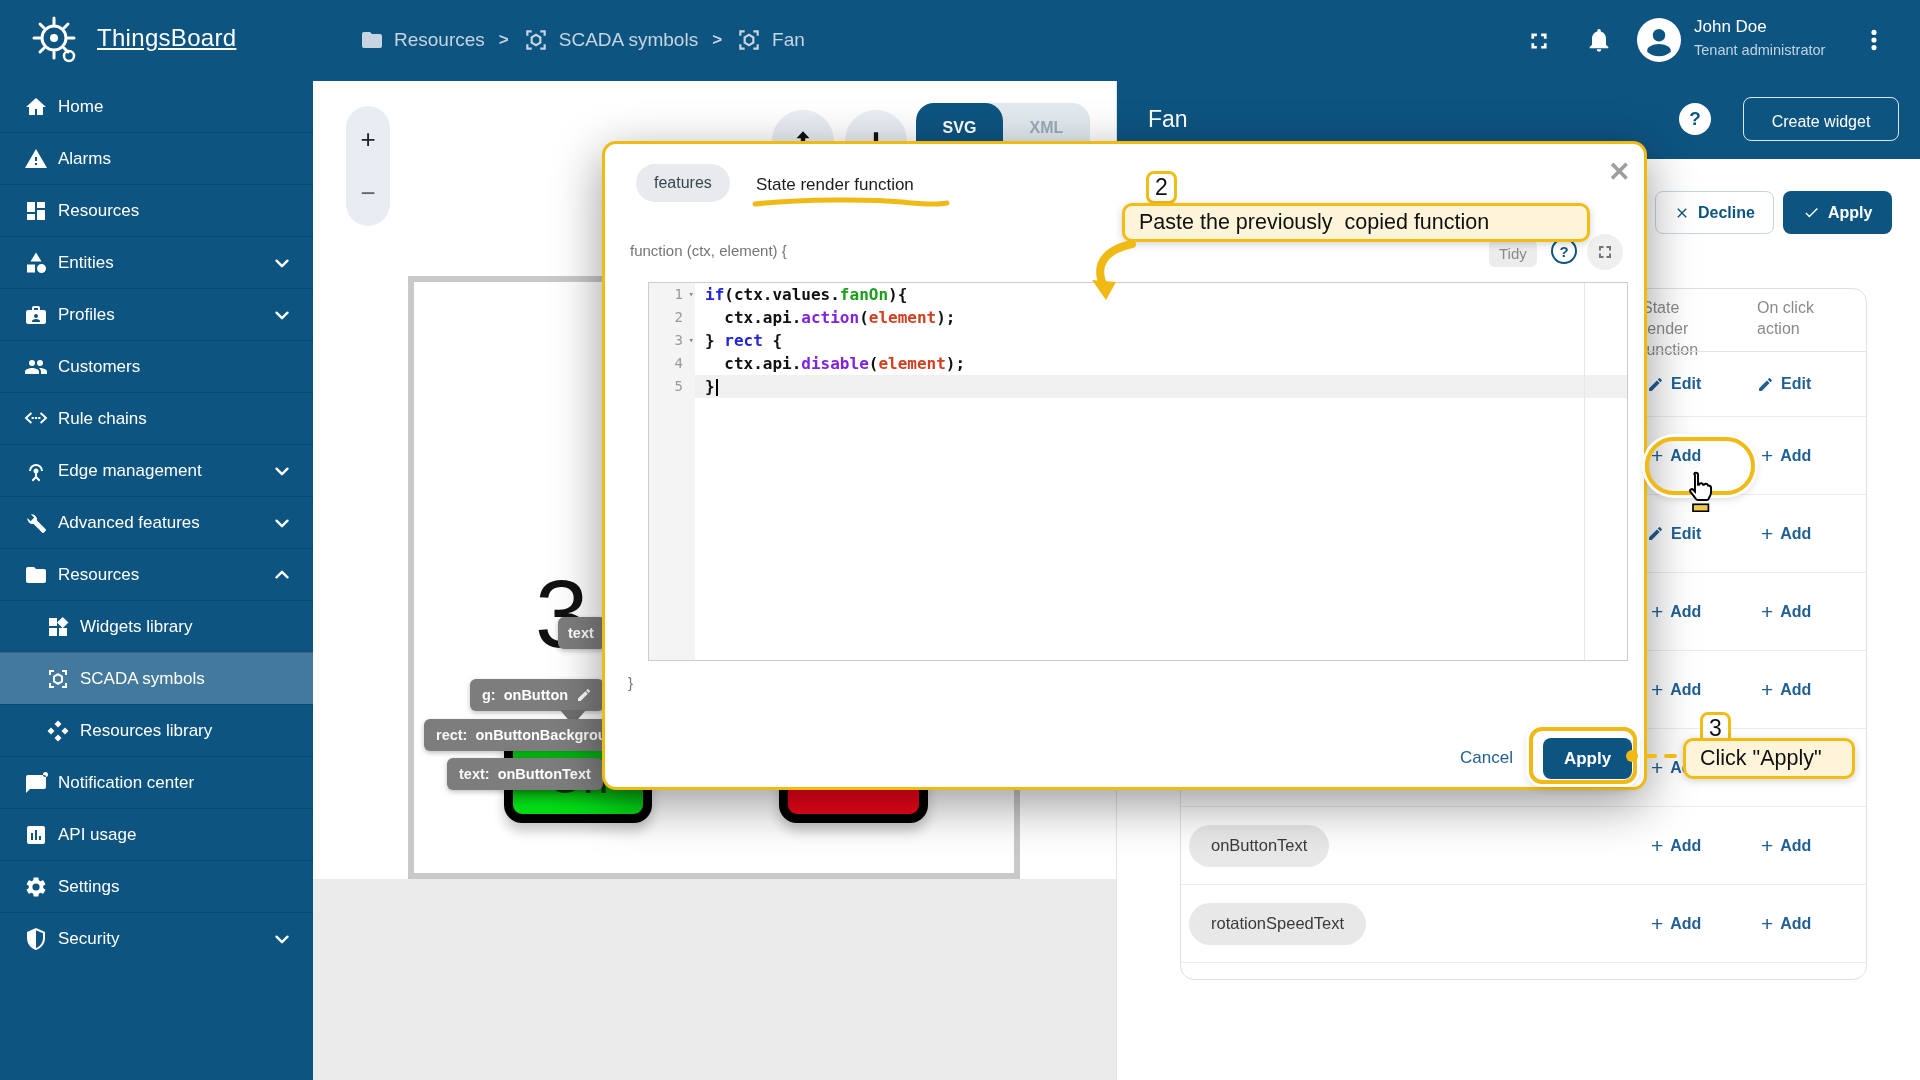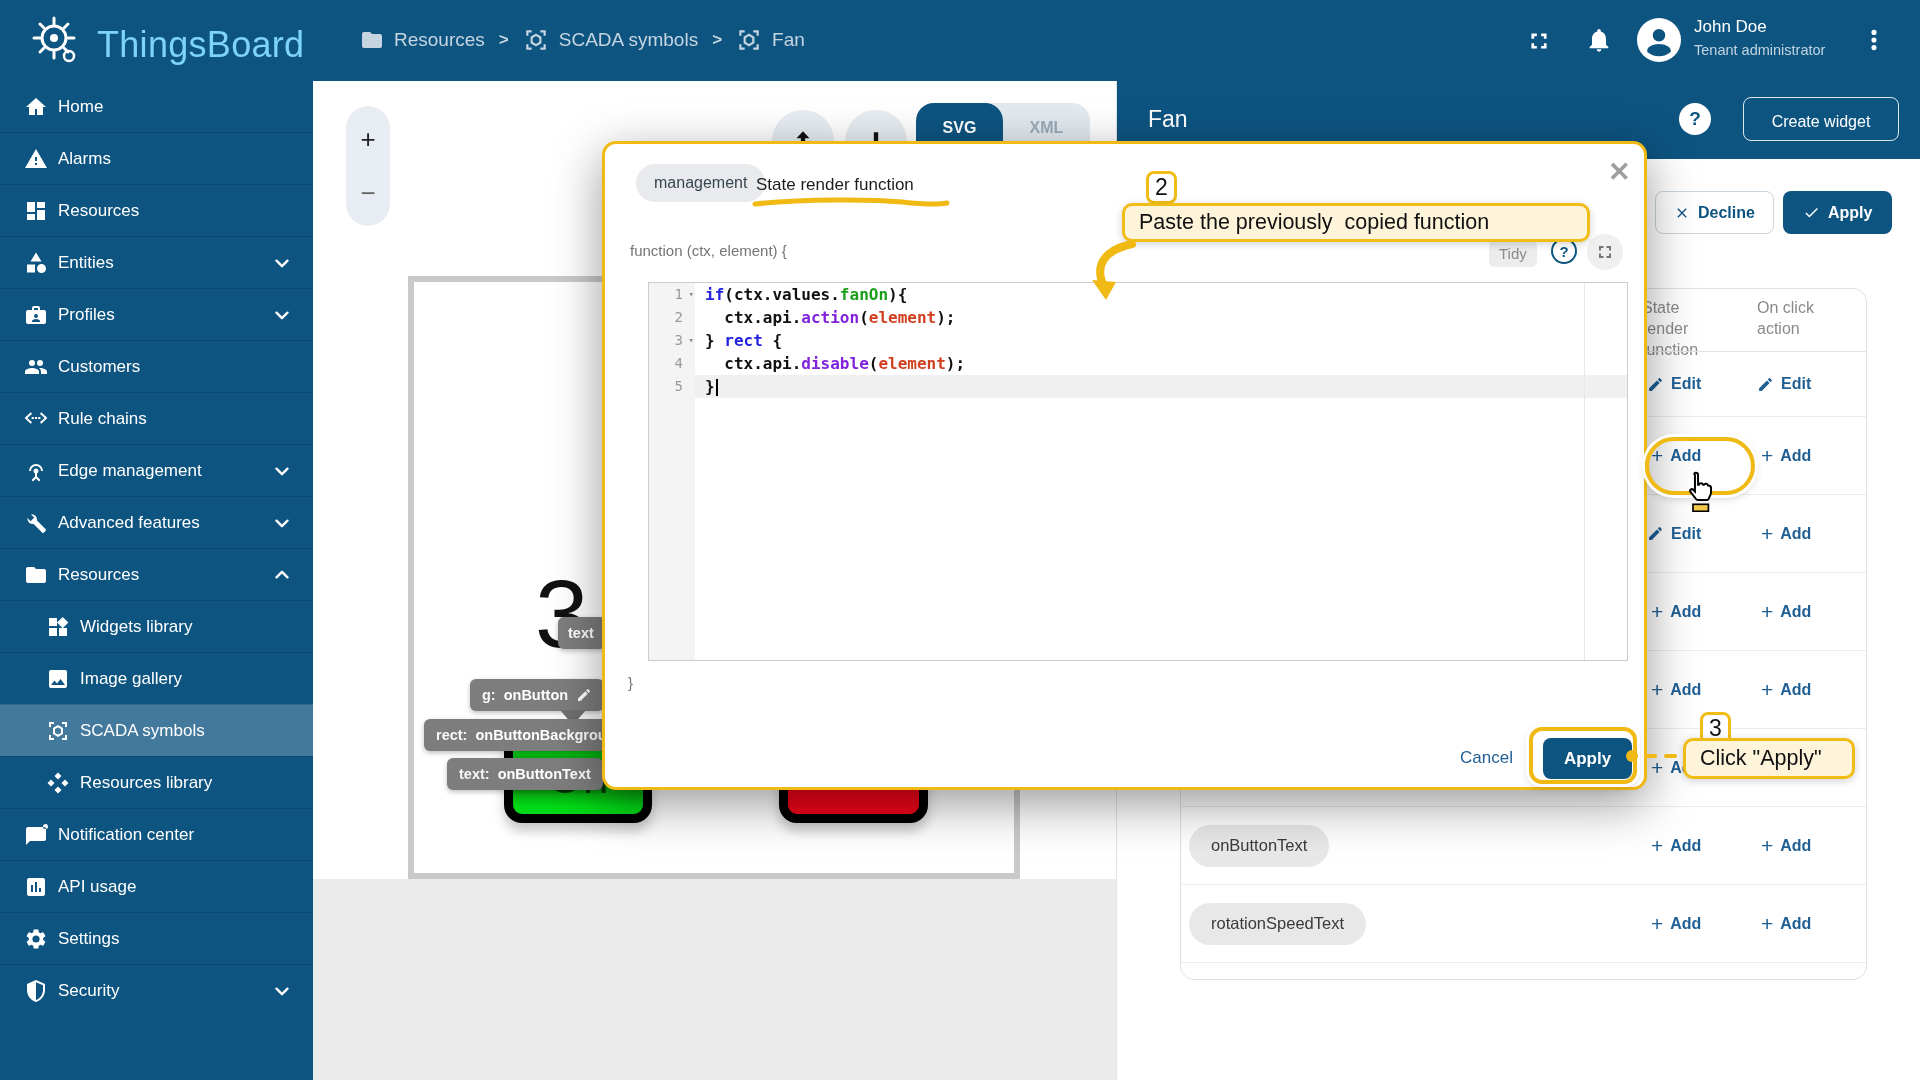--- a/index.html
+++ b/index.html
@@ -3,21 +3,21 @@
 <meta charset="utf-8">
 <style>
   html,body{margin:0;padding:0;background:#fff;}
   body{width:1920px;height:1080px;overflow:hidden;font-family:"Liberation Sans",sans-serif;-webkit-font-smoothing:antialiased;}
   #app{position:relative;width:1920px;height:1080px;background:#fff;}
   .abs{position:absolute;}
   .flex{display:flex;align-items:center;}
 
   
   .topbar{left:0;top:0;width:1920px;height:81px;background:#0d5481;}
-  .logo-text{color:#7dd3fc;font-size:36px;font-weight:500;letter-spacing:.3px;}
+  .logo-text{color:#ffffff;font-size:24px;font-weight:500;letter-spacing:.3px;text-decoration:underline;}
   .crumb{color:#c6d5e0;font-size:19px;font-weight:500;display:flex;align-items:center;gap:10px;}
   .crumb-sep{color:#c6d5e0;font-size:17px;font-weight:700;margin:0 14px;}
   .topicon{color:#fff;cursor:pointer;}
   .user-name{color:#fff;font-size:17px;font-weight:500;}
   .user-role{color:#c2d4e0;font-size:14.5px;}
   .sidebar{left:0;top:81px;width:313px;height:999px;background:#0d5481;}
   .sb-item{height:51px;display:flex;align-items:center;border-top:1px solid rgba(0,0,0,.14);cursor:pointer;color:#fff;position:relative;}
   .sb-item:first-child{border-top:none;}
   .sb-item.selected{background:rgba(255,255,255,.22);}
   .sb-item .sb-icon{position:absolute;left:24px;width:24px;height:24px;}
@@ -242,26 +242,20 @@
         <span class="sb-chev"><svg width="22" height="22" viewBox="0 0 24 24" fill="none" stroke="#fff" stroke-width="2.6" stroke-linecap="round" stroke-linejoin="round">
             <path d="M6 14.5l6-6 6 6"></path>
           </svg></span>
       </div>
       <div class="sb-item indent">
         <span class="sb-icon"><svg width="24" height="24" viewBox="0 0 24 24" fill="#fff">
             <path d="M16.7 1.9 11 7.6l5.7 5.7 5.7-5.7zM3 3h8v8H3zm10 10h8v8h-8zM3 13h8v8H3z"></path>
           </svg></span>
         <span class="sb-label">Widgets library</span>
       </div>
-      <div class="sb-item indent">
-        <span class="sb-icon"><svg width="24" height="24" viewBox="0 0 24 24" fill="#fff">
-            <path d="M21 19V5a2 2 0 0 0-2-2H5a2 2 0 0 0-2 2v14a2 2 0 0 0 2 2h14a2 2 0 0 0 2-2zM8.5 13.5l2.5 3 3.5-4.5 4.5 6H5z"></path>
-          </svg></span>
-        <span class="sb-label">Image gallery</span>
-      </div>
       <div class="sb-item indent selected">
         <span class="sb-icon"><svg width="24" height="24" viewBox="0 0 24 24" fill="#fff">
             <path d="M3 3h5v2H5v3H3zM16 3h5v5h-2V5h-3zM3 16h2v3h3v2H3zM19 16h2v5h-5v-2h3zM12 6l5 2.9v6.2L12 18l-5-2.9V8.9zm-3 4.1v3.8l3 1.7 3-1.7v-3.8l-3-1.7z"></path>
           </svg></span>
         <span class="sb-label">SCADA symbols</span>
       </div>
       <div class="sb-item indent">
         <span class="sb-icon"><svg width="24" height="24" viewBox="0 0 24 24" fill="#fff">
             <path d="M12 1.5 8.5 5 12 8.5 15.5 5zM5 8.5 1.5 12 5 15.5 8.5 12zM19 8.5 15.5 12 19 15.5 22.5 12zM12 15.5 8.5 19 12 22.5 15.5 19z"></path>
           </svg></span>
@@ -456,21 +450,21 @@
             <div class="act-btn" style="left:580px;">
               <span class="plus">+</span>
               <span>Add</span>
             </div>
           </div>
         </div>
     </div>
   </div>
 
   <div class="abs modal">
-    <div class="abs chip" style="left:31px;top:20px;">management</div>
+    <div class="abs chip" style="left:31px;top:20px;">features</div>
     <div class="abs modal-tab" style="left:151px;top:31px;">State render function</div>
     <div class="abs close-x" style="left:1003px;top:18px;">✕</div>
 
     <div class="abs sig" style="left:25px;top:98px;">function (ctx, element) {</div>
     <div class="abs tidy-btn" style="left:884px;top:96px;">Tidy</div>
     <div class="abs q-circle" style="left:946px;top:94px;">?</div>
     <div class="abs exp-circle" style="left:982px;top:90px;">
       <svg width="18" height="18" viewBox="0 0 24 24" fill="#757575">
           <path d="M4 4h6v2.6H6.6V10H4zM14 4h6v6h-2.6V6.6H14zM4 14h2.6v3.4H10V20H4zM17.4 14H20v6h-6v-2.6h3.4z"></path>
         </svg>

